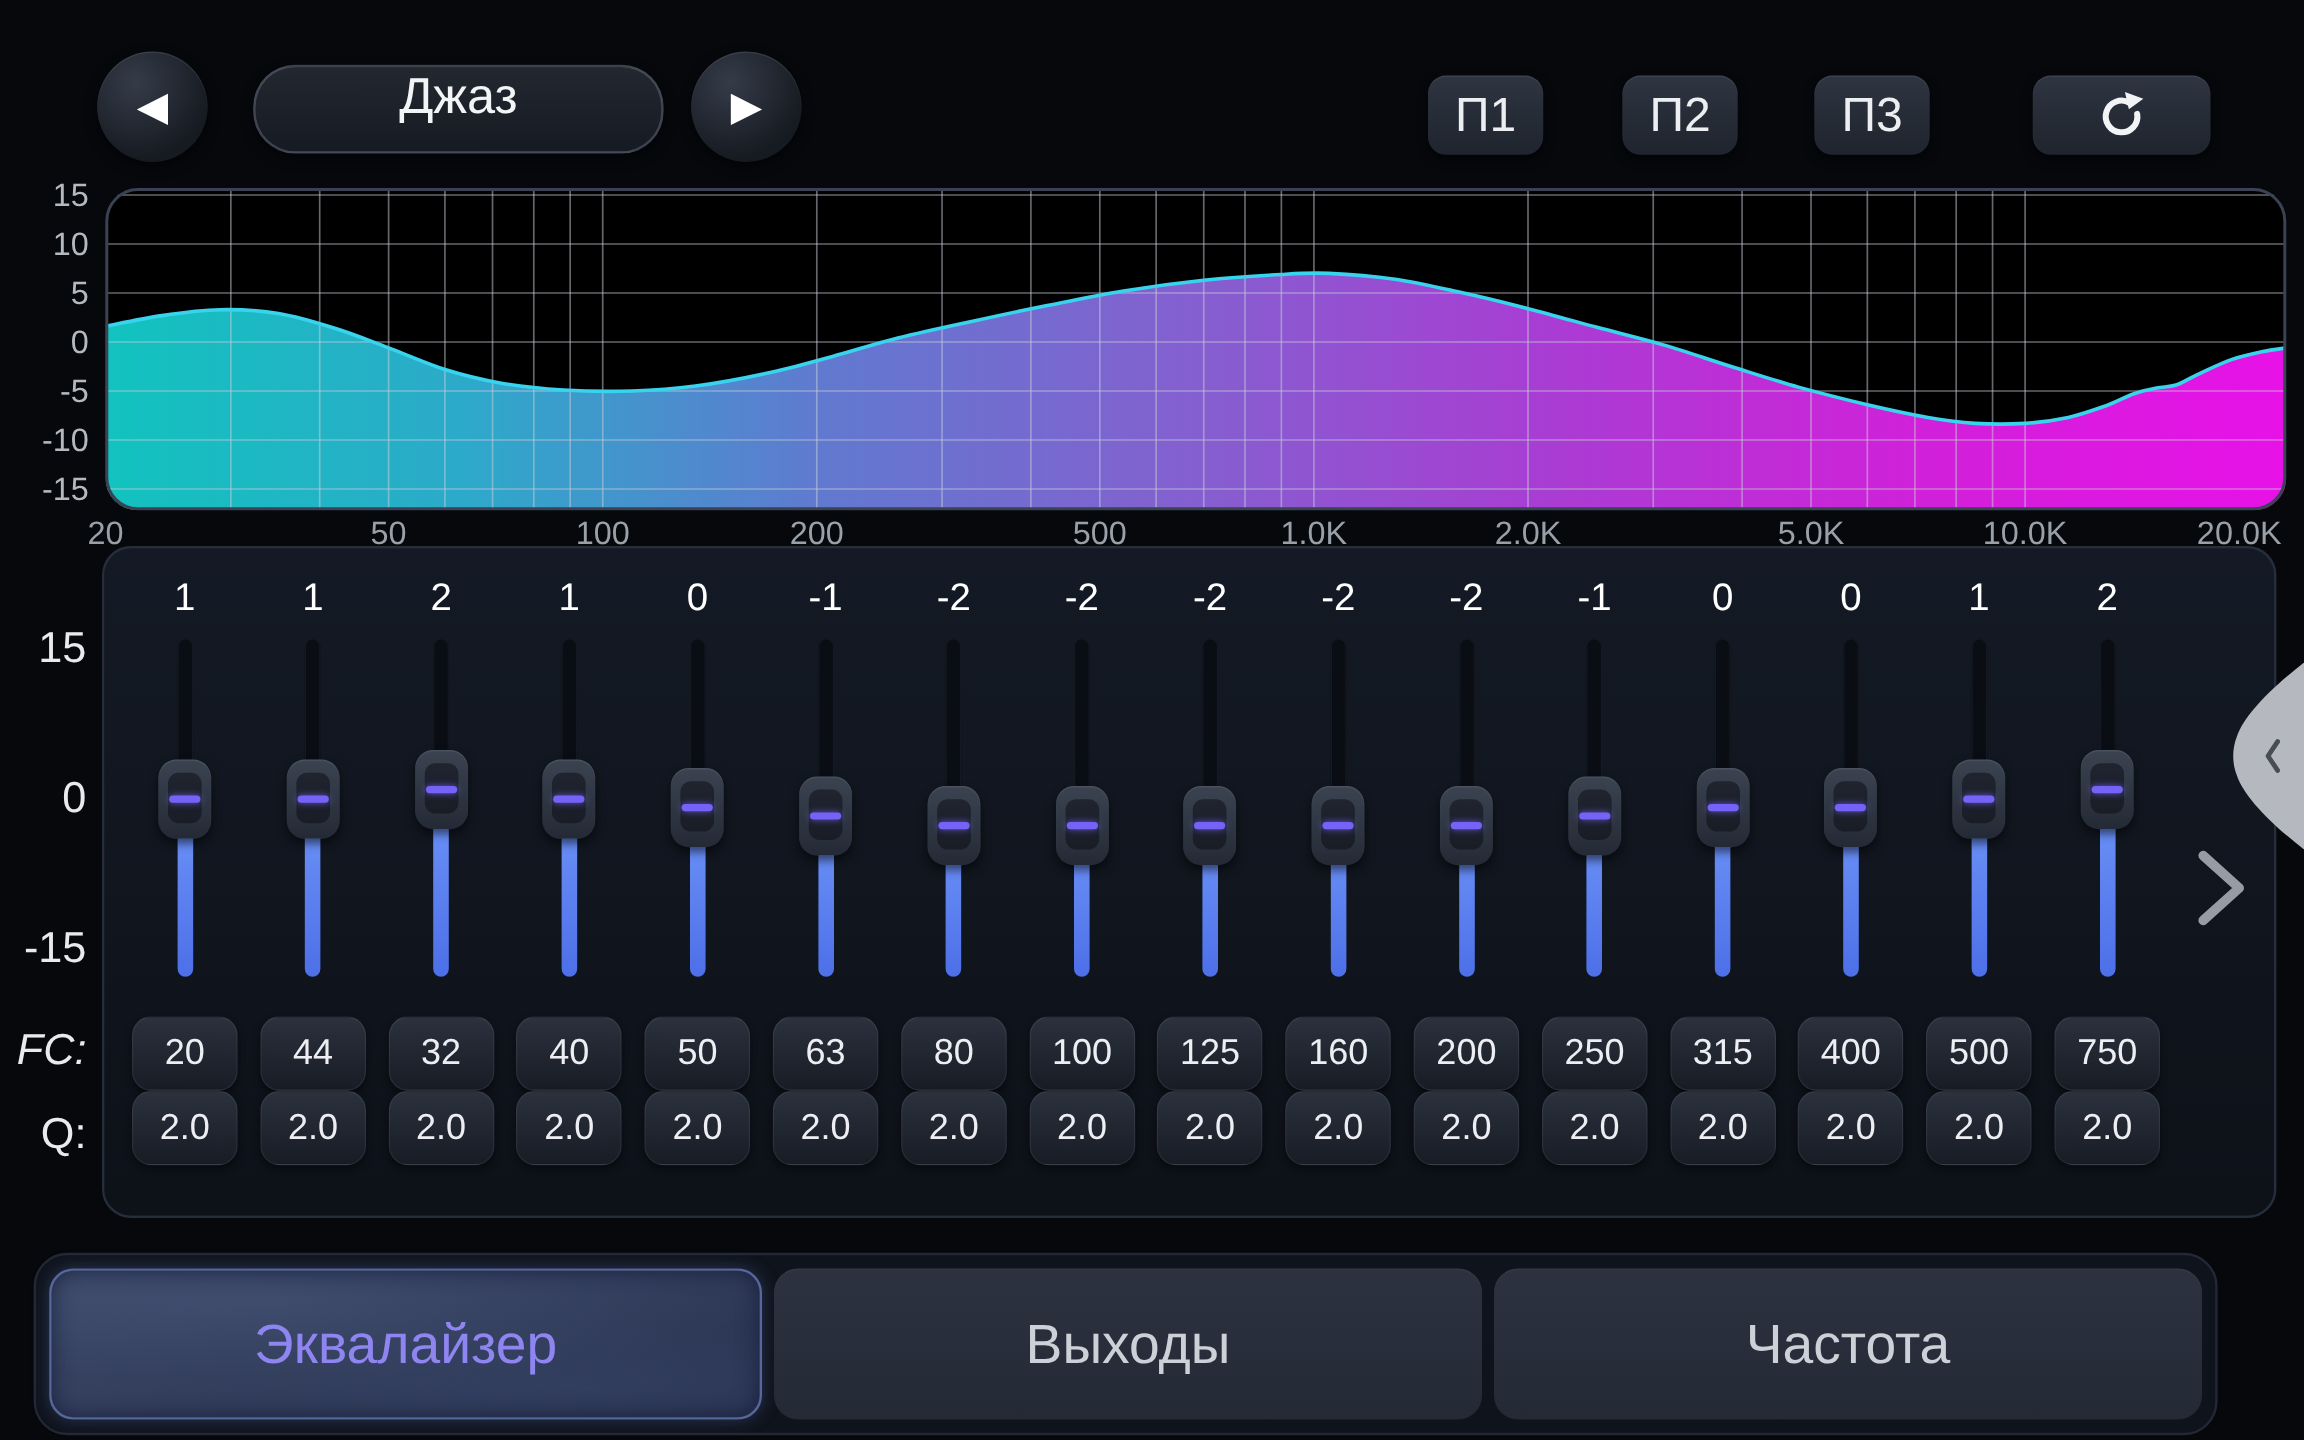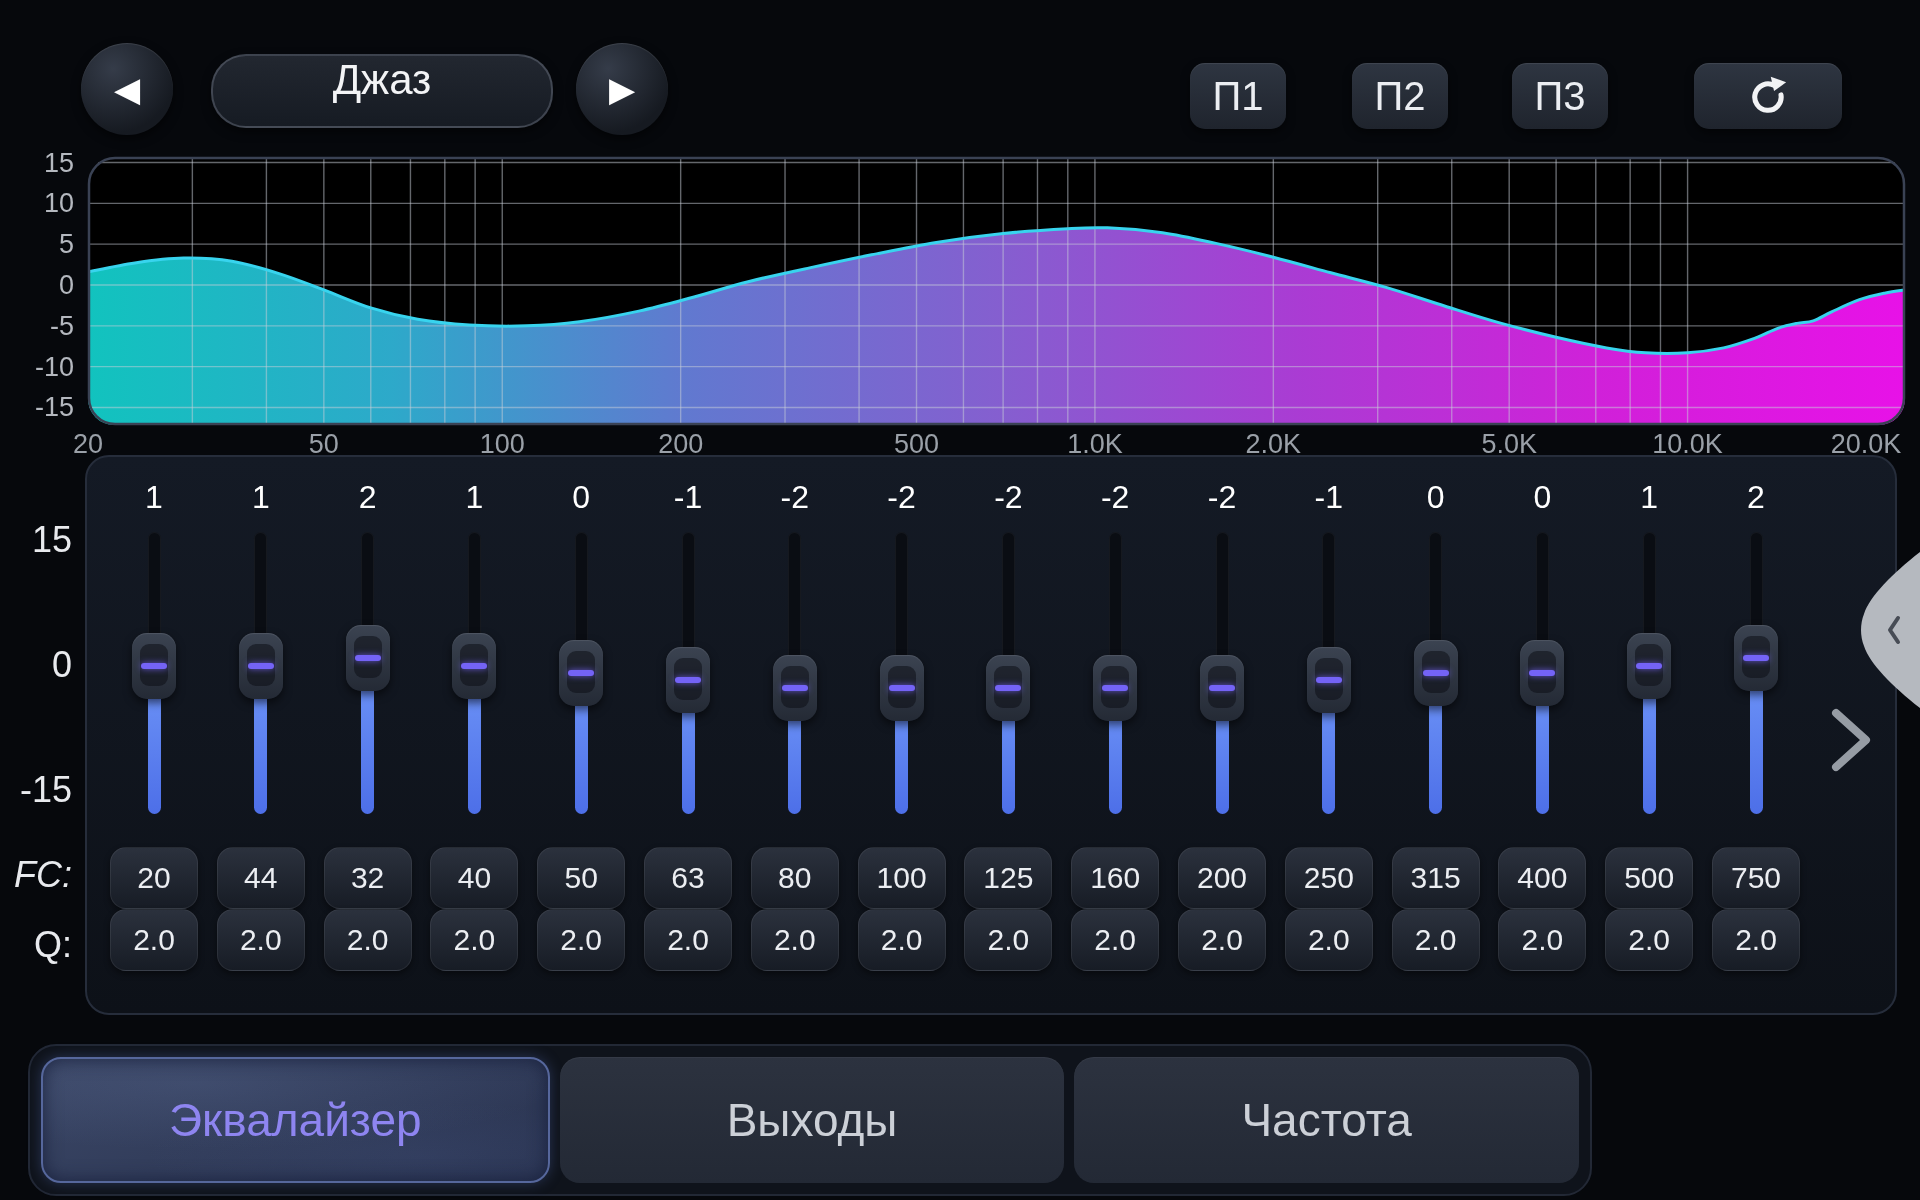--- a/index.html
+++ b/index.html
@@ -40,21 +40,21 @@
     background:rgba(12,15,21,.55);}
   .thumb-dash{position:absolute;left:50%;top:50%;margin:-3px 0 0 -13px;width:26px;height:6px;border-radius:3px;
     background:#7463f6;box-shadow:0 0 6px rgba(116,99,246,.8);}
   .pill-btn{position:absolute;left:9px;width:88px;height:62px;border-radius:16px;
     background:linear-gradient(180deg,#2b313d,#171c25);
     border:1px solid rgba(255,255,255,.07);box-sizing:border-box;
     box-shadow:0 3px 6px rgba(0,0,0,.45);
     display:flex;align-items:center;justify-content:center;font-size:30px;color:#eceef2;cursor:pointer;}
   .fc-btn{top:390px;} .q-btn{top:452px;}
   
-  #tab-bar{left:28px;top:1044px;width:1564px;height:152px;border-radius:28px;
+  #tab-bar{left:28px;top:1044px;width:1820px;height:152px;border-radius:28px;
     background:#0f131b;border:2px solid #222835;box-sizing:border-box;
     display:flex;gap:10px;padding:11px;}
   .tab{flex:1;border-radius:20px;display:flex;align-items:center;justify-content:center;
     font-size:46px;color:#ccd0d7;cursor:pointer;
     background:linear-gradient(180deg,#2c323f,#232935);
     box-shadow:inset 0 1px 1px rgba(255,255,255,.05);}
   .tab.active{color:#8e85f0;
     background:
       radial-gradient(120% 90% at 30% 20%,rgba(120,140,190,.14),rgba(0,0,0,0) 60%),
       radial-gradient(100% 80% at 75% 80%,rgba(90,110,170,.12),rgba(0,0,0,0) 55%),

